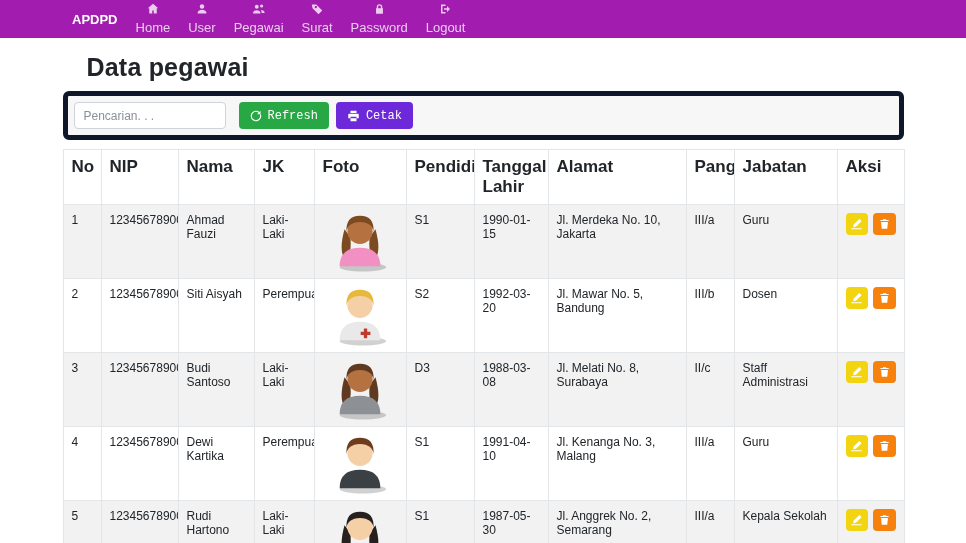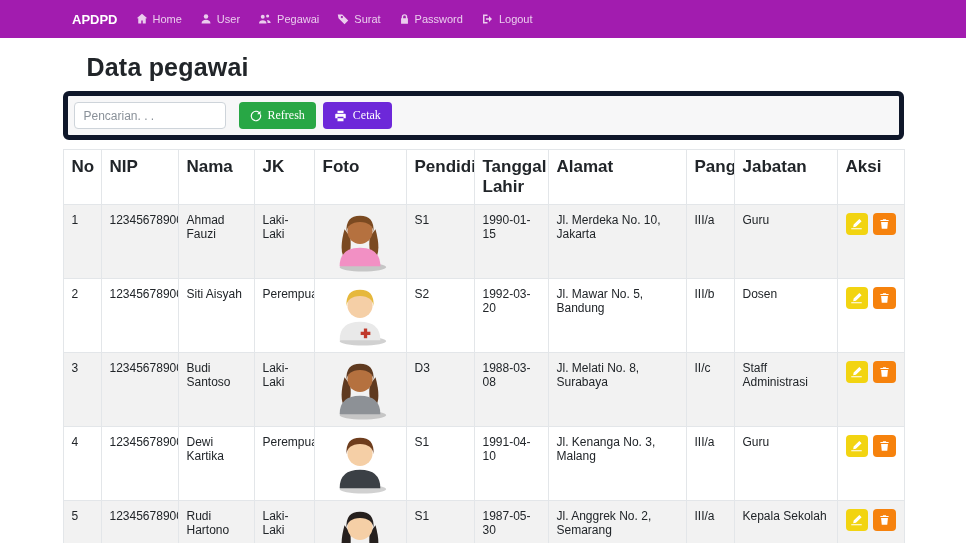--- a/index.html
+++ b/index.html
@@ -4,38 +4,38 @@
 <style>
   * { margin:0; padding:0; box-sizing:border-box; }
   html,body { width:966px; height:543px; overflow:hidden; background:#ffffff;
     font-family:"Liberation Sans", sans-serif; color:#212529; }
 
   
   .navbar { height:38px; background:#a21caf; display:flex; align-items:center;
     padding-left:72px; }
   .brand { color:#ffffff; font-weight:bold; font-size:13px; margin-right:18px; }
   .nav-items { display:flex; list-style:none; align-items:center; gap:18px; }
-  .nav-item { display:flex; gap:5px; color:rgba(255,255,255,0.78);
-    font-size:11px; cursor:pointer; }
+  .nav-item { display:flex; align-items:center; gap:5px; color:rgba(255,255,255,0.78);
+    font-size:13px; cursor:pointer;flex-direction:column; }
   .nav-item svg { display:block; }
 
   
   .container { width:841px; margin:0 auto; }
   .page-title { font-size:25px; font-weight:bold; margin-top:15px; letter-spacing:0.2px;margin-left:24px; }
 
   
   .toolbar { margin-top:9px; background:#f7f7f8; border:5px solid #0f172a;
     border-radius:6px; padding:6px; display:flex; align-items:center; }
   .search-input { width:152px; height:27px; border:1px solid #ced4da; border-radius:4px;
     padding:0 9px; font-size:12px; color:#495057; outline:none;
     font-family:"Liberation Sans", sans-serif; }
   .search-input::placeholder { color:#8a9199; }
   .btn { height:27px; border:none; border-radius:4px; color:#fff; font-size:12px;
     padding:3px 11px; margin-left:7px; display:inline-flex; align-items:center; gap:6px;
-    cursor:pointer; font-family:Liberation Serif, serif;justify-content:center; }
+    cursor:pointer; font-family:Liberation Mono, monospace;justify-content:center; }
   .btn svg { display:block; }
   .btn-refresh { background:#28a745; margin-left:13px; }
   .btn-tambah  { background:#ec6a5f; }
   .btn-cetak   { background:#6d28d9; }
 
   
   table { margin-top:9px; width:841px; border-collapse:collapse; font-size:12px;
     table-layout:fixed; }
   th, td { border:1px solid #e3e6e9; padding:8px 8px; text-align:left;
     vertical-align:top; overflow:hidden; }

